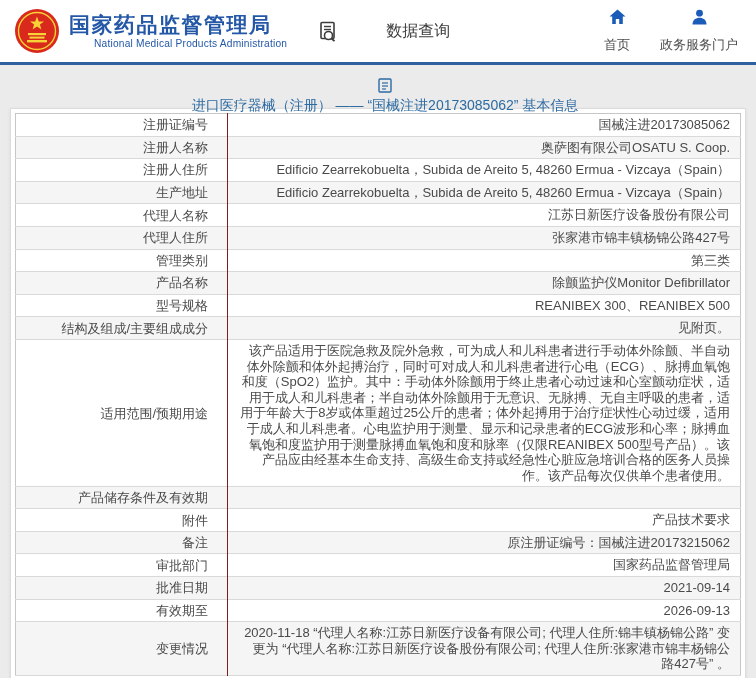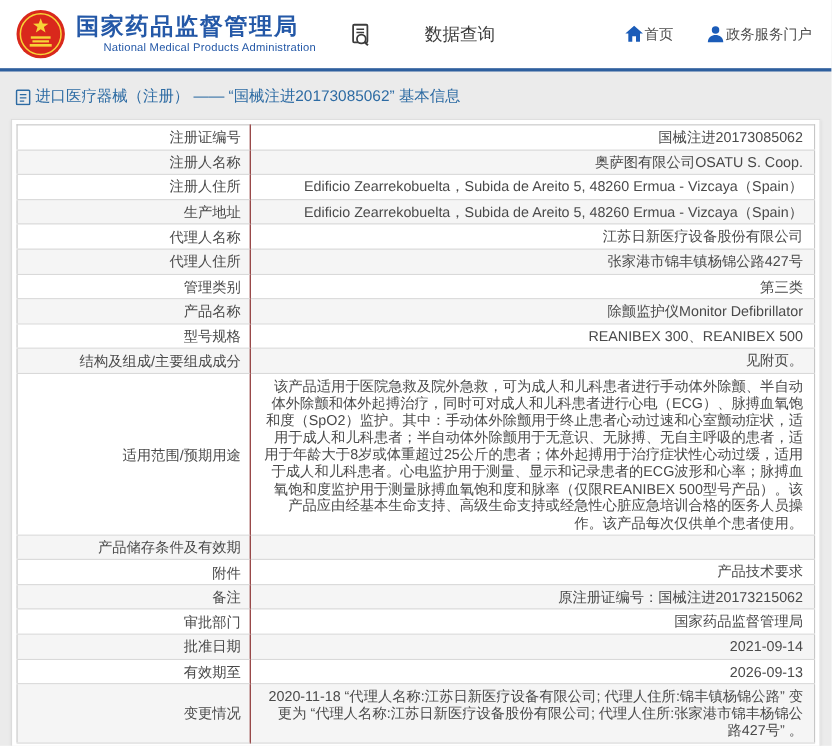--- a/index.html
+++ b/index.html
@@ -37,49 +37,49 @@
   .logo-subtitle{
     font-size:10.2px;color:var(--brand-blue);letter-spacing:.2px;margin-top:1px;margin-left:25px;
   }
   .query{
     display:flex;align-items:center;gap:5px;margin-left:32px;cursor:pointer;
   }
   .query-label{font-size:16px;color:#3b3b3b;margin-left:41px;}
   .query-icon{width:21px;height:21px;display:block;}
   .top-nav{margin-left:auto;display:flex;gap:30px;}
   .nav-item{
-    display:flex;flex-direction:row;align-items:center;gap:1px;
+    display:flex;flex-direction:column;align-items:center;gap:11px;
     text-decoration:none;cursor:pointer;text-align:center;
   }
   .nav-item .nav-label{font-size:13px;color:#4d4d4d;}
   .nav-glyph{width:17px;height:16px;display:block;}
   .blue-line{height:3px;background:var(--divider-blue);}
   
   .breadcrumb{
     display:flex;align-items:center;gap:4px;
-    margin:13px 0 0 14px;height:20px;
+    margin:13px 0 0 14px;height:20px;flex-direction:column;
   }
   .crumb-icon{width:14px;height:15px;display:block;}
   .breadcrumb-text{font-size:14px;color:var(--breadcrumb-blue);}
   
   .panel{
     margin:10px 10px 0 10px;background:#ffffff;
     border:1px solid #dcdcdc;padding:4px;
     box-shadow:0 1px 3px rgba(0,0,0,.08);
   }
   table.info{
     width:100%;border-collapse:collapse;
     border:1px solid var(--outer-line);
     font-size:13px;color:var(--text);
   }
   table.info tr{border-bottom:1px solid var(--line);}
   table.info tr:nth-child(even){background:var(--zebra);}
   table.info th{
     width:212px;text-align:right;font-weight:normal;
-    padding:3px 8px 3px 4px;line-height:15px;
+    padding:3px 19px 3px 4px;line-height:15px;
     vertical-align:middle;white-space:nowrap;
   }
   table.info td{
     border-left:1px solid #7f1d1d;
     padding:3px 10px 3px 12px;line-height:15.6px;
     text-align:right;vertical-align:middle;
   }
   td.long-text{line-height:15.6px;}
 </style>
 </head>

